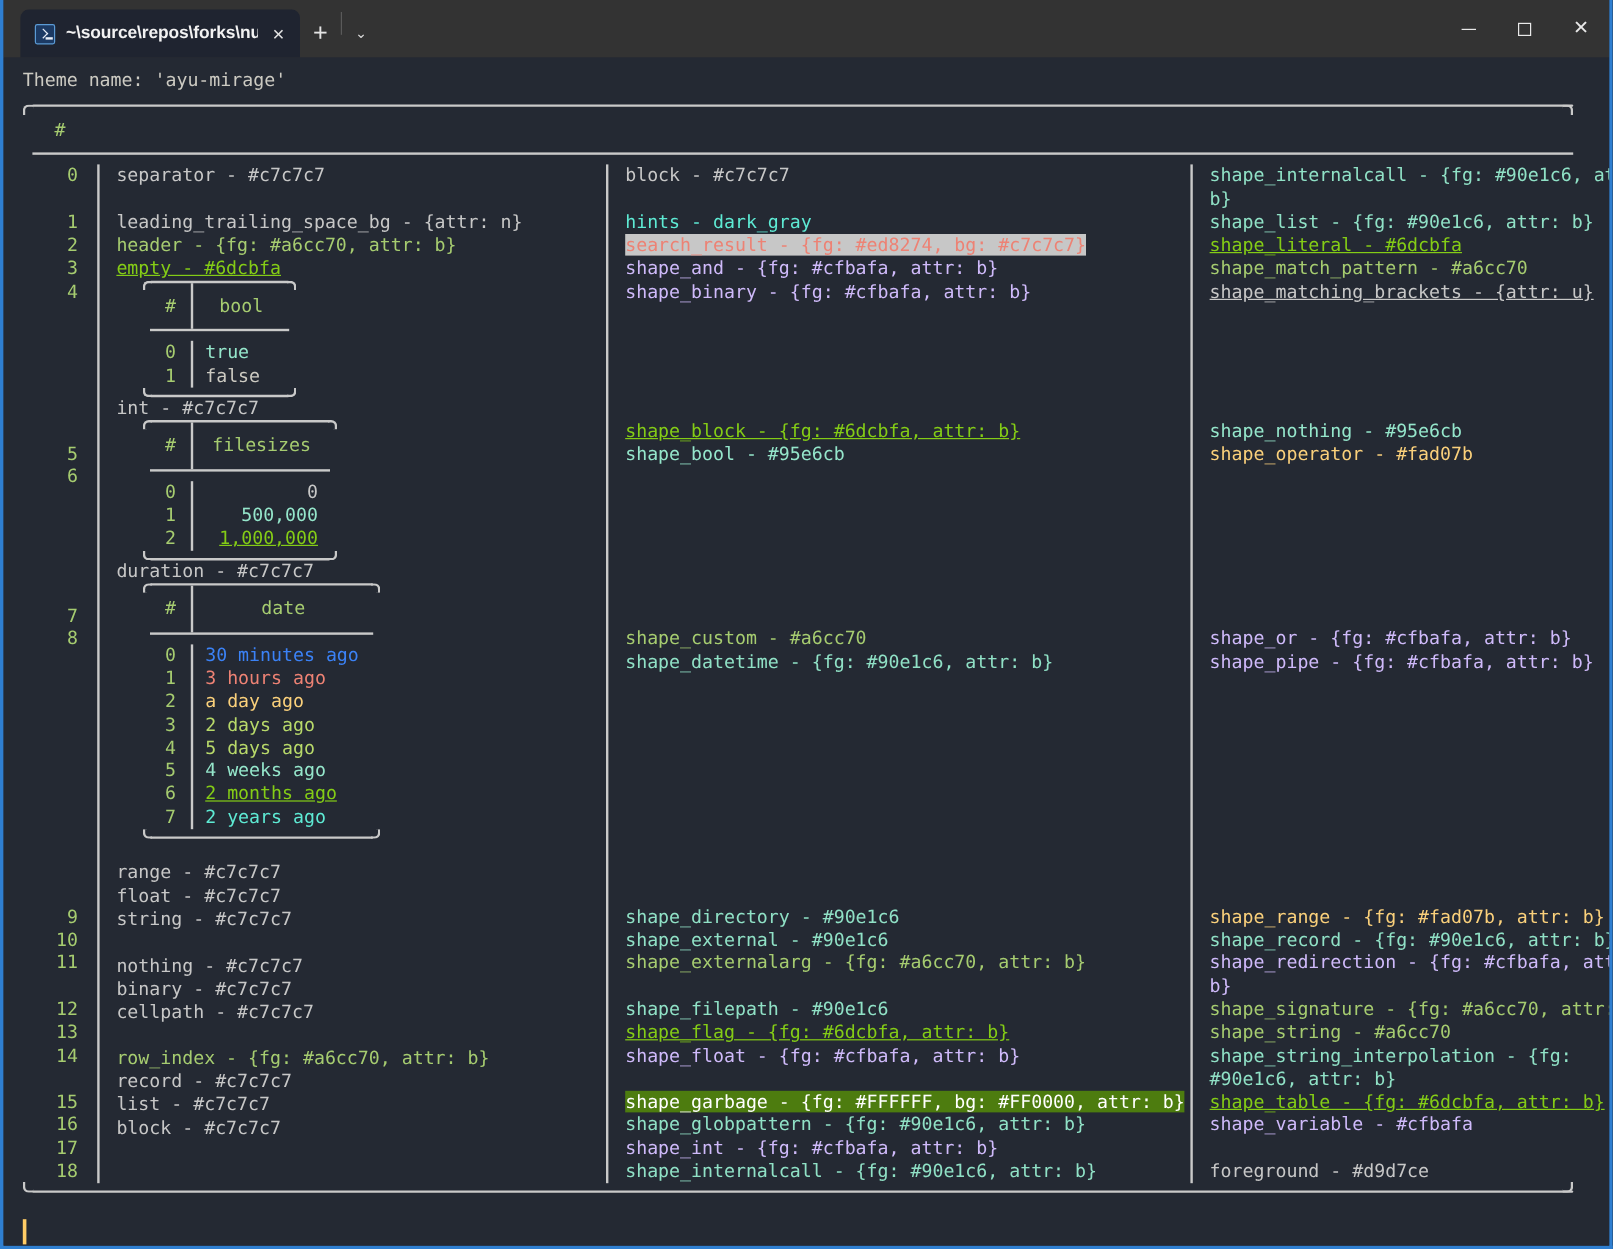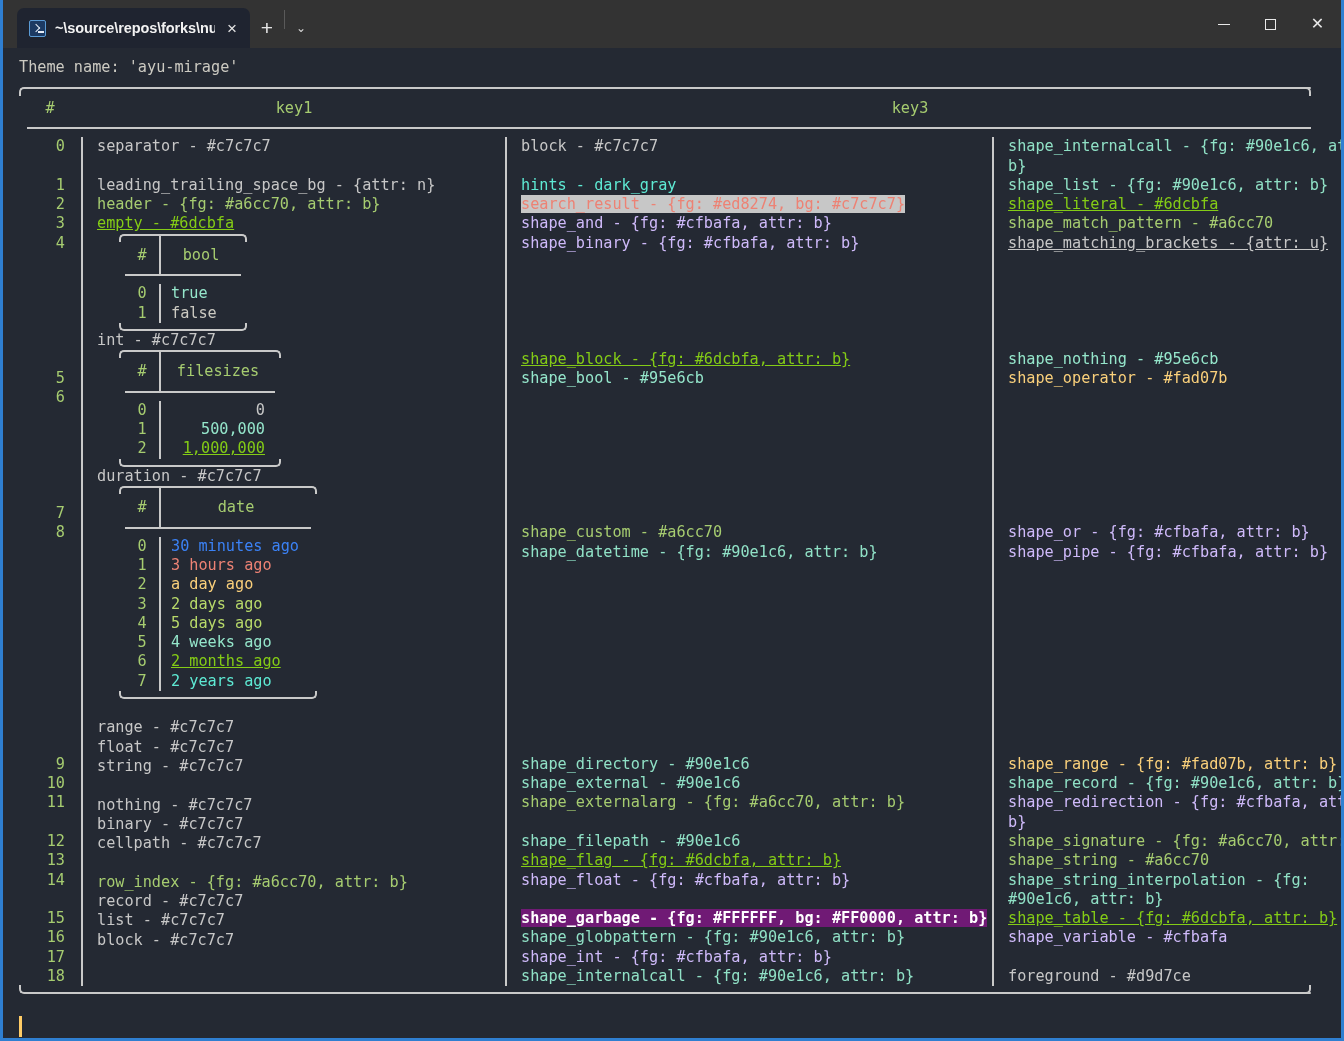--- a/index.html
+++ b/index.html
@@ -238,21 +238,21 @@
   .c-mint    { color: #95e6cb; }
   .c-teal    { color: #90e1c6; }
   .c-purple  { color: #cfbafa; }
   .c-orange  { color: #fad07b; }
   .c-salmon  { color: #ed8274; }
   .c-red     { color: #3b82f6; }
   .c-dim     { color: #5eead4; }
   .c-ygreen  { color: #b8d96a; }
   .c-under   { text-decoration: underline; }
   .hl-search { background: #c7c7c7; color: #ed8274; }
-  .hl-garbage { background: #701a75; color: #FFFFFF; font-weight: bold; }
+  .hl-garbage { background: #4d7c0f; color: #FFFFFF; font-weight: normal; }
 
   
   .subtable {
     margin-left: 22px;
     display: inline-block;
     position: relative;
     padding: 0;
   }
   .sub-top, .sub-bot {
     height: 2px; background: #c9c9c9;
@@ -319,24 +319,22 @@
       <span class="tbl-corner-tl"></span>
       <span class="tbl-corner-tr"></span>
       <span class="tbl-corner-bl"></span>
       <span class="tbl-corner-br"></span>
 
       <div class="tbl-top"></div>
 
       <div class="hdr-row">
         <div class="col-idx hdr-cell">#</div>
         <div class="vsep"></div>
-        <div class="col-k1 hdr-cell">key1</div>
-        <div class="vsep"></div>
-        <div class="vsep"></div>
-        <div class="col-k3 hdr-cell">key3</div>
+        <div class="vsep"></div>
+        <div class="vsep"></div>
       </div>
       <div class="hsep"></div>
 
       <div class="body-row" style="padding-top:8px;padding-bottom:6px;">
         <div class="col-idx cell cell-idx" id="idxcol"><div class="line c-green">0</div><div class="line blank">&nbsp;</div><div class="line c-green">1</div><div class="line c-green">2</div><div class="line c-green">3</div><div class="line c-green">4</div><div class="line blank">&nbsp;</div><div class="line blank">&nbsp;</div><div class="line blank">&nbsp;</div><div class="line blank">&nbsp;</div><div class="line blank">&nbsp;</div><div class="line blank">&nbsp;</div><div class="line c-green">5</div><div class="line c-green">6</div><div class="line blank">&nbsp;</div><div class="line blank">&nbsp;</div><div class="line blank">&nbsp;</div><div class="line blank">&nbsp;</div><div class="line blank">&nbsp;</div><div class="line c-green">7</div><div class="line c-green">8</div><div class="line blank">&nbsp;</div><div class="line blank">&nbsp;</div><div class="line blank">&nbsp;</div><div class="line blank">&nbsp;</div><div class="line blank">&nbsp;</div><div class="line blank">&nbsp;</div><div class="line blank">&nbsp;</div><div class="line blank">&nbsp;</div><div class="line blank">&nbsp;</div><div class="line blank">&nbsp;</div><div class="line blank">&nbsp;</div><div class="line c-green">9</div><div class="line c-green">10</div><div class="line c-green">11</div><div class="line blank">&nbsp;</div><div class="line c-green">12</div><div class="line c-green">13</div><div class="line c-green">14</div><div class="line blank">&nbsp;</div><div class="line c-green">15</div><div class="line c-green">16</div><div class="line c-green">17</div><div class="line c-green">18</div></div>
         <div class="vsep"></div>
         <div class="col-k1 cell cell-text" id="k1col"><div class="line c-gray">separator - #c7c7c7</div><div class="line blank">&nbsp;</div><div class="line c-gray">leading_trailing_space_bg - {attr: n}</div><div class="line c-green">header - {fg: #a6cc70, attr: b}</div><div class="line c-lblue">empty - #6dcbfa</div><div class="subtable" style="margin-left: 22px; width: 128px;"><span class="sub-corner sc-tl"></span><span class="sub-corner sc-tr"></span><span class="sub-corner sc-bl"></span><span class="sub-corner sc-br"></span><div class="sub-top" style="width: 116px;"></div><div class="sub-grid"><div style="width: 6px; flex: 0 0 6px;"></div><div class="sub-hdr" style="width: 34px; flex: 0 0 34px; line-height: 38.6px;">#</div><div class="sub-vsep"></div><div class="sub-hdr" style="width: 80px; flex: 0 0 80px; line-height: 38.6px;">bool</div></div><div class="sub-hsep" style="width: 116px;"></div><div class="sub-grid" style="padding-top: 8px; padding-bottom: 6px;"><div style="width: 6px; flex: 0 0 6px;"></div><div class="sub-idxcol" style="width: 34px; flex: 0 0 34px;"><div class="line ">0</div><div class="line ">1</div></div><div class="sub-vsep"></div><div class="sub-cell" style="width: 80px; flex: 0 0 80px; text-align: left; padding-left: 10px; padding-right: 0px;"><div class="line c-mint">true</div><div class="line c-white">false</div></div></div><div class="sub-bot" style="width: 116px;"></div></div><div class="line c-gray">int - #c7c7c7</div><div class="subtable" style="margin-left: 22px; width: 162px;"><span class="sub-corner sc-tl"></span><span class="sub-corner sc-tr"></span><span class="sub-corner sc-bl"></span><span class="sub-corner sc-br"></span><div class="sub-top" style="width: 150px;"></div><div class="sub-grid"><div style="width: 6px; flex: 0 0 6px;"></div><div class="sub-hdr" style="width: 34px; flex: 0 0 34px; line-height: 38.6px;">#</div><div class="sub-vsep"></div><div class="sub-hdr" style="width: 114px; flex: 0 0 114px; line-height: 38.6px;">filesizes</div></div><div class="sub-hsep" style="width: 150px;"></div><div class="sub-grid" style="padding-top: 8px; padding-bottom: 6px;"><div style="width: 6px; flex: 0 0 6px;"></div><div class="sub-idxcol" style="width: 34px; flex: 0 0 34px;"><div class="line ">0</div><div class="line ">1</div><div class="line ">2</div></div><div class="sub-vsep"></div><div class="sub-cell" style="width: 114px; flex: 0 0 114px; text-align: right; padding-left: 0px; padding-right: 10px;"><div class="line c-gray">0</div><div class="line c-mint">500,000</div><div class="line c-lblue">1,000,000</div></div></div><div class="sub-bot" style="width: 150px;"></div></div><div class="line c-gray">duration - #c7c7c7</div><div class="subtable" style="margin-left: 22px; width: 198px;"><span class="sub-corner sc-tl"></span><span class="sub-corner sc-tr"></span><span class="sub-corner sc-bl"></span><span class="sub-corner sc-br"></span><div class="sub-top" style="width: 186px;"></div><div class="sub-grid"><div style="width: 6px; flex: 0 0 6px;"></div><div class="sub-hdr" style="width: 34px; flex: 0 0 34px; line-height: 38.6px;">#</div><div class="sub-vsep"></div><div class="sub-hdr" style="width: 150px; flex: 0 0 150px; line-height: 38.6px;">date</div></div><div class="sub-hsep" style="width: 186px;"></div><div class="sub-grid" style="padding-top: 8px; padding-bottom: 6px;"><div style="width: 6px; flex: 0 0 6px;"></div><div class="sub-idxcol" style="width: 34px; flex: 0 0 34px;"><div class="line ">0</div><div class="line ">1</div><div class="line ">2</div><div class="line ">3</div><div class="line ">4</div><div class="line ">5</div><div class="line ">6</div><div class="line ">7</div></div><div class="sub-vsep"></div><div class="sub-cell" style="width: 150px; flex: 0 0 150px; text-align: left; padding-left: 10px; padding-right: 0px;"><div class="line c-red">30 minutes ago</div><div class="line c-salmon">3 hours ago</div><div class="line c-orange">a day ago</div><div class="line c-ygreen">2 days ago</div><div class="line c-ygreen">5 days ago</div><div class="line c-mint">4 weeks ago</div><div class="line c-lblue">2 months ago</div><div class="line c-dim">2 years ago</div></div></div><div class="sub-bot" style="width: 186px;"></div></div><div class="line blank">&nbsp;</div><div class="line c-gray">range - #c7c7c7</div><div class="line c-gray">float - #c7c7c7</div><div class="line c-gray">string - #c7c7c7</div><div class="line blank">&nbsp;</div><div class="line c-gray">nothing - #c7c7c7</div><div class="line c-gray">binary - #c7c7c7</div><div class="line c-gray">cellpath - #c7c7c7</div><div class="line blank">&nbsp;</div><div class="line c-green">row_index - {fg: #a6cc70, attr: b}</div><div class="line c-gray">record - #c7c7c7</div><div class="line c-gray">list - #c7c7c7</div><div class="line c-gray">block - #c7c7c7</div></div>
         <div class="vsep"></div>
         <div class="col-k2 cell cell-text" id="k2col"><div class="line c-gray">block - #c7c7c7</div><div class="line blank">&nbsp;</div><div class="line c-dim">hints - dark_gray</div><div class="line"><span class="hl-search">search_result - {fg: #ed8274, bg: #c7c7c7}</span></div><div class="line c-purple">shape_and - {fg: #cfbafa, attr: b}</div><div class="line c-purple">shape_binary - {fg: #cfbafa, attr: b}</div><div class="line blank">&nbsp;</div><div class="line blank">&nbsp;</div><div class="line blank">&nbsp;</div><div class="line blank">&nbsp;</div><div class="line blank">&nbsp;</div><div class="line c-lblue">shape_block - {fg: #6dcbfa, attr: b}</div><div class="line c-mint">shape_bool - #95e6cb</div><div class="line blank">&nbsp;</div><div class="line blank">&nbsp;</div><div class="line blank">&nbsp;</div><div class="line blank">&nbsp;</div><div class="line blank">&nbsp;</div><div class="line blank">&nbsp;</div><div class="line blank">&nbsp;</div><div class="line c-green">shape_custom - #a6cc70</div><div class="line c-teal">shape_datetime - {fg: #90e1c6, attr: b}</div><div class="line blank">&nbsp;</div><div class="line blank">&nbsp;</div><div class="line blank">&nbsp;</div><div class="line blank">&nbsp;</div><div class="line blank">&nbsp;</div><div class="line blank">&nbsp;</div><div class="line blank">&nbsp;</div><div class="line blank">&nbsp;</div><div class="line blank">&nbsp;</div><div class="line blank">&nbsp;</div><div class="line c-teal">shape_directory - #90e1c6</div><div class="line c-teal">shape_external - #90e1c6</div><div class="line c-green">shape_externalarg - {fg: #a6cc70, attr: b}</div><div class="line blank">&nbsp;</div><div class="line c-teal">shape_filepath - #90e1c6</div><div class="line c-lblue">shape_flag - {fg: #6dcbfa, attr: b}</div><div class="line c-purple">shape_float - {fg: #cfbafa, attr: b}</div><div class="line blank">&nbsp;</div><div class="line"><span class="hl-garbage">shape_garbage - {fg: #FFFFFF, bg: #FF0000, attr: b}</span></div><div class="line c-teal">shape_globpattern - {fg: #90e1c6, attr: b}</div><div class="line c-purple">shape_int - {fg: #cfbafa, attr: b}</div><div class="line c-teal">shape_internalcall - {fg: #90e1c6, attr: b}</div></div>
         <div class="vsep"></div>

